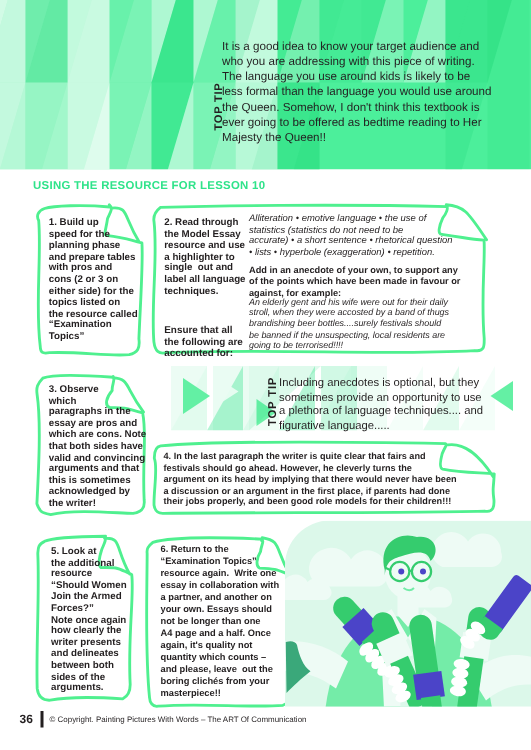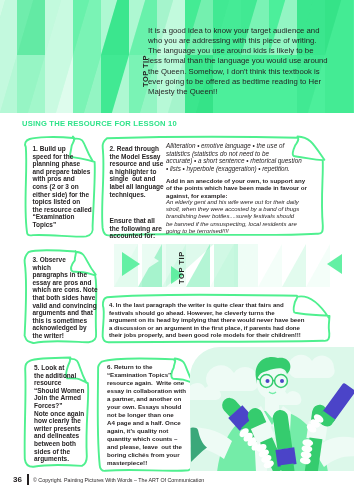--- a/index.html
+++ b/index.html
@@ -319,20 +319,24 @@
       <polygon points="264,0 288,0 264,43" fill="#2fe38a" opacity="0.08"></polygon>
       <polygon points="8,8 8,32 26,20" fill="#5cef9f" opacity="0.95"></polygon>
       <polygon points="28,6 28,28 45,17" fill="#ffffff" opacity="0.95"></polygon>
       <polygon points="57,22 57,40 70,31" fill="#5cef9f" opacity="0.9"></polygon>
       <polygon points="228,10 228,30 213,20" fill="#5cef9f" opacity="0.95"></polygon>
       <rect x="28" y="0" width="24" height="43" fill="#2fe38a" opacity="0.10"></rect>
       <polygon points="52,0 100,0 52,43" fill="#2fe38a" opacity="0.16"></polygon>
       <rect x="100" y="0" width="24" height="43" fill="#2fe38a" opacity="0.22"></rect>
     </svg>
     <div class="vlabel" style="left:63px;top:40px;font-size:7.6px;letter-spacing:0.5px">TOP TIP</div>
+    <div id="tt2-body">Including anecdotes is optional, but they
+sometimes provide an opportunity to use
+a plethora of language techniques.... and
+figurative language.....</div>
   </div>
 <div id="illus"><svg width="166" height="124" viewBox="0 0 166 124">
       <defs>
         <clipPath id="ilclip">
           <path d="M32 0 H166 V125 H2 V30 A30 30 0 0 1 32 0 Z"></path>
         </clipPath>
       </defs>
       <g clip-path="url(#ilclip)">
         <rect x="0" y="0" width="166" height="125" fill="#dcf8ea"></rect>
         <g fill="#eefbf5">

